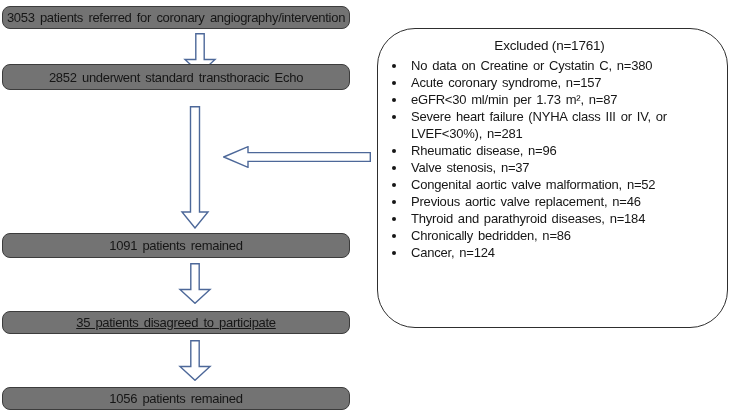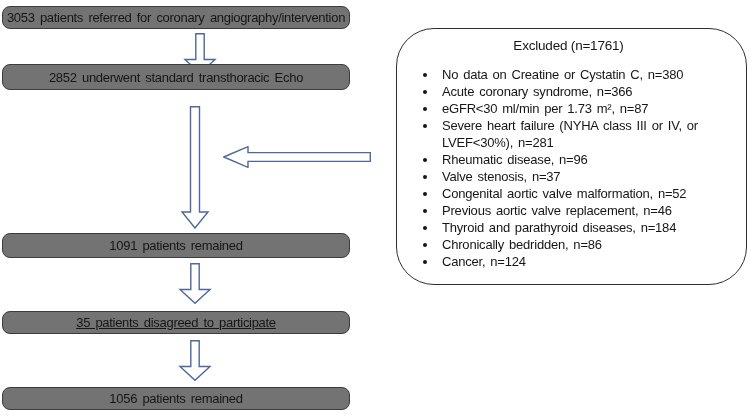--- a/index.html
+++ b/index.html
@@ -52,38 +52,38 @@
     stroke-linejoin: miter;
   }
   .a1    { left: 180px; top: 33px;  }
   .along { left: 175px; top: 106px; }
   .a3    { left: 175px; top: 263px; }
   .a4    { left: 175px; top: 340px; }
   .aleft { left: 223px; top: 146px; }
 
   .panel {
     position: absolute;
-    left: 396px;
+    left: 377px;
     top: 28px;
     width: 351px;
-    height: 257px;
+    height: 300px;
     border: 1.3px solid var(--panel-border);
     border-radius: 38px;
     background: #fff;
     padding: 8px 18px 0 12px;
   }
   .panel-title {
     text-align: center;
     font-size: 13.5px;
     letter-spacing: -0.2px;
     line-height: 17px;
     margin-bottom: 3px;
   }
   .panel ul {
-    margin: 12px;
+    margin: 0;
     padding: 0 0 0 17px;
     list-style: disc outside;
   }
   .panel li {
     font-size: 13px;
     letter-spacing: -0.2px;
     word-spacing: 1.5px;
     line-height: 17px;
     padding-left: 4px;
     max-width: 302px;
@@ -111,21 +111,21 @@
   </svg>
 
   <svg class="arrow aleft" width="148" height="22" viewBox="0 0 148 22">
     <polygon points="0.7,11 25,0.7 25,6.6 147.3,6.6 147.3,15.4 25,15.4 25,21.3"></polygon>
   </svg>
 
   <div class="panel">
     <div class="panel-title">Excluded (n=1761)</div>
     <ul>
       <li>No data on Creatine or Cystatin C, n=380</li>
-      <li>Acute coronary syndrome, n=366</li>
+      <li>Acute coronary syndrome, n=157</li>
       <li>eGFR&lt;30 ml/min per 1.73 m², n=87</li>
       <li>Severe heart failure (NYHA class III or IV, or LVEF&lt;30%), n=281</li>
       <li>Rheumatic disease, n=96</li>
       <li>Valve stenosis, n=37</li>
       <li>Congenital aortic valve malformation, n=52</li>
       <li>Previous aortic valve replacement, n=46</li>
       <li>Thyroid and parathyroid diseases, n=184</li>
       <li>Chronically bedridden, n=86</li>
       <li>Cancer, n=124</li>
     </ul>

